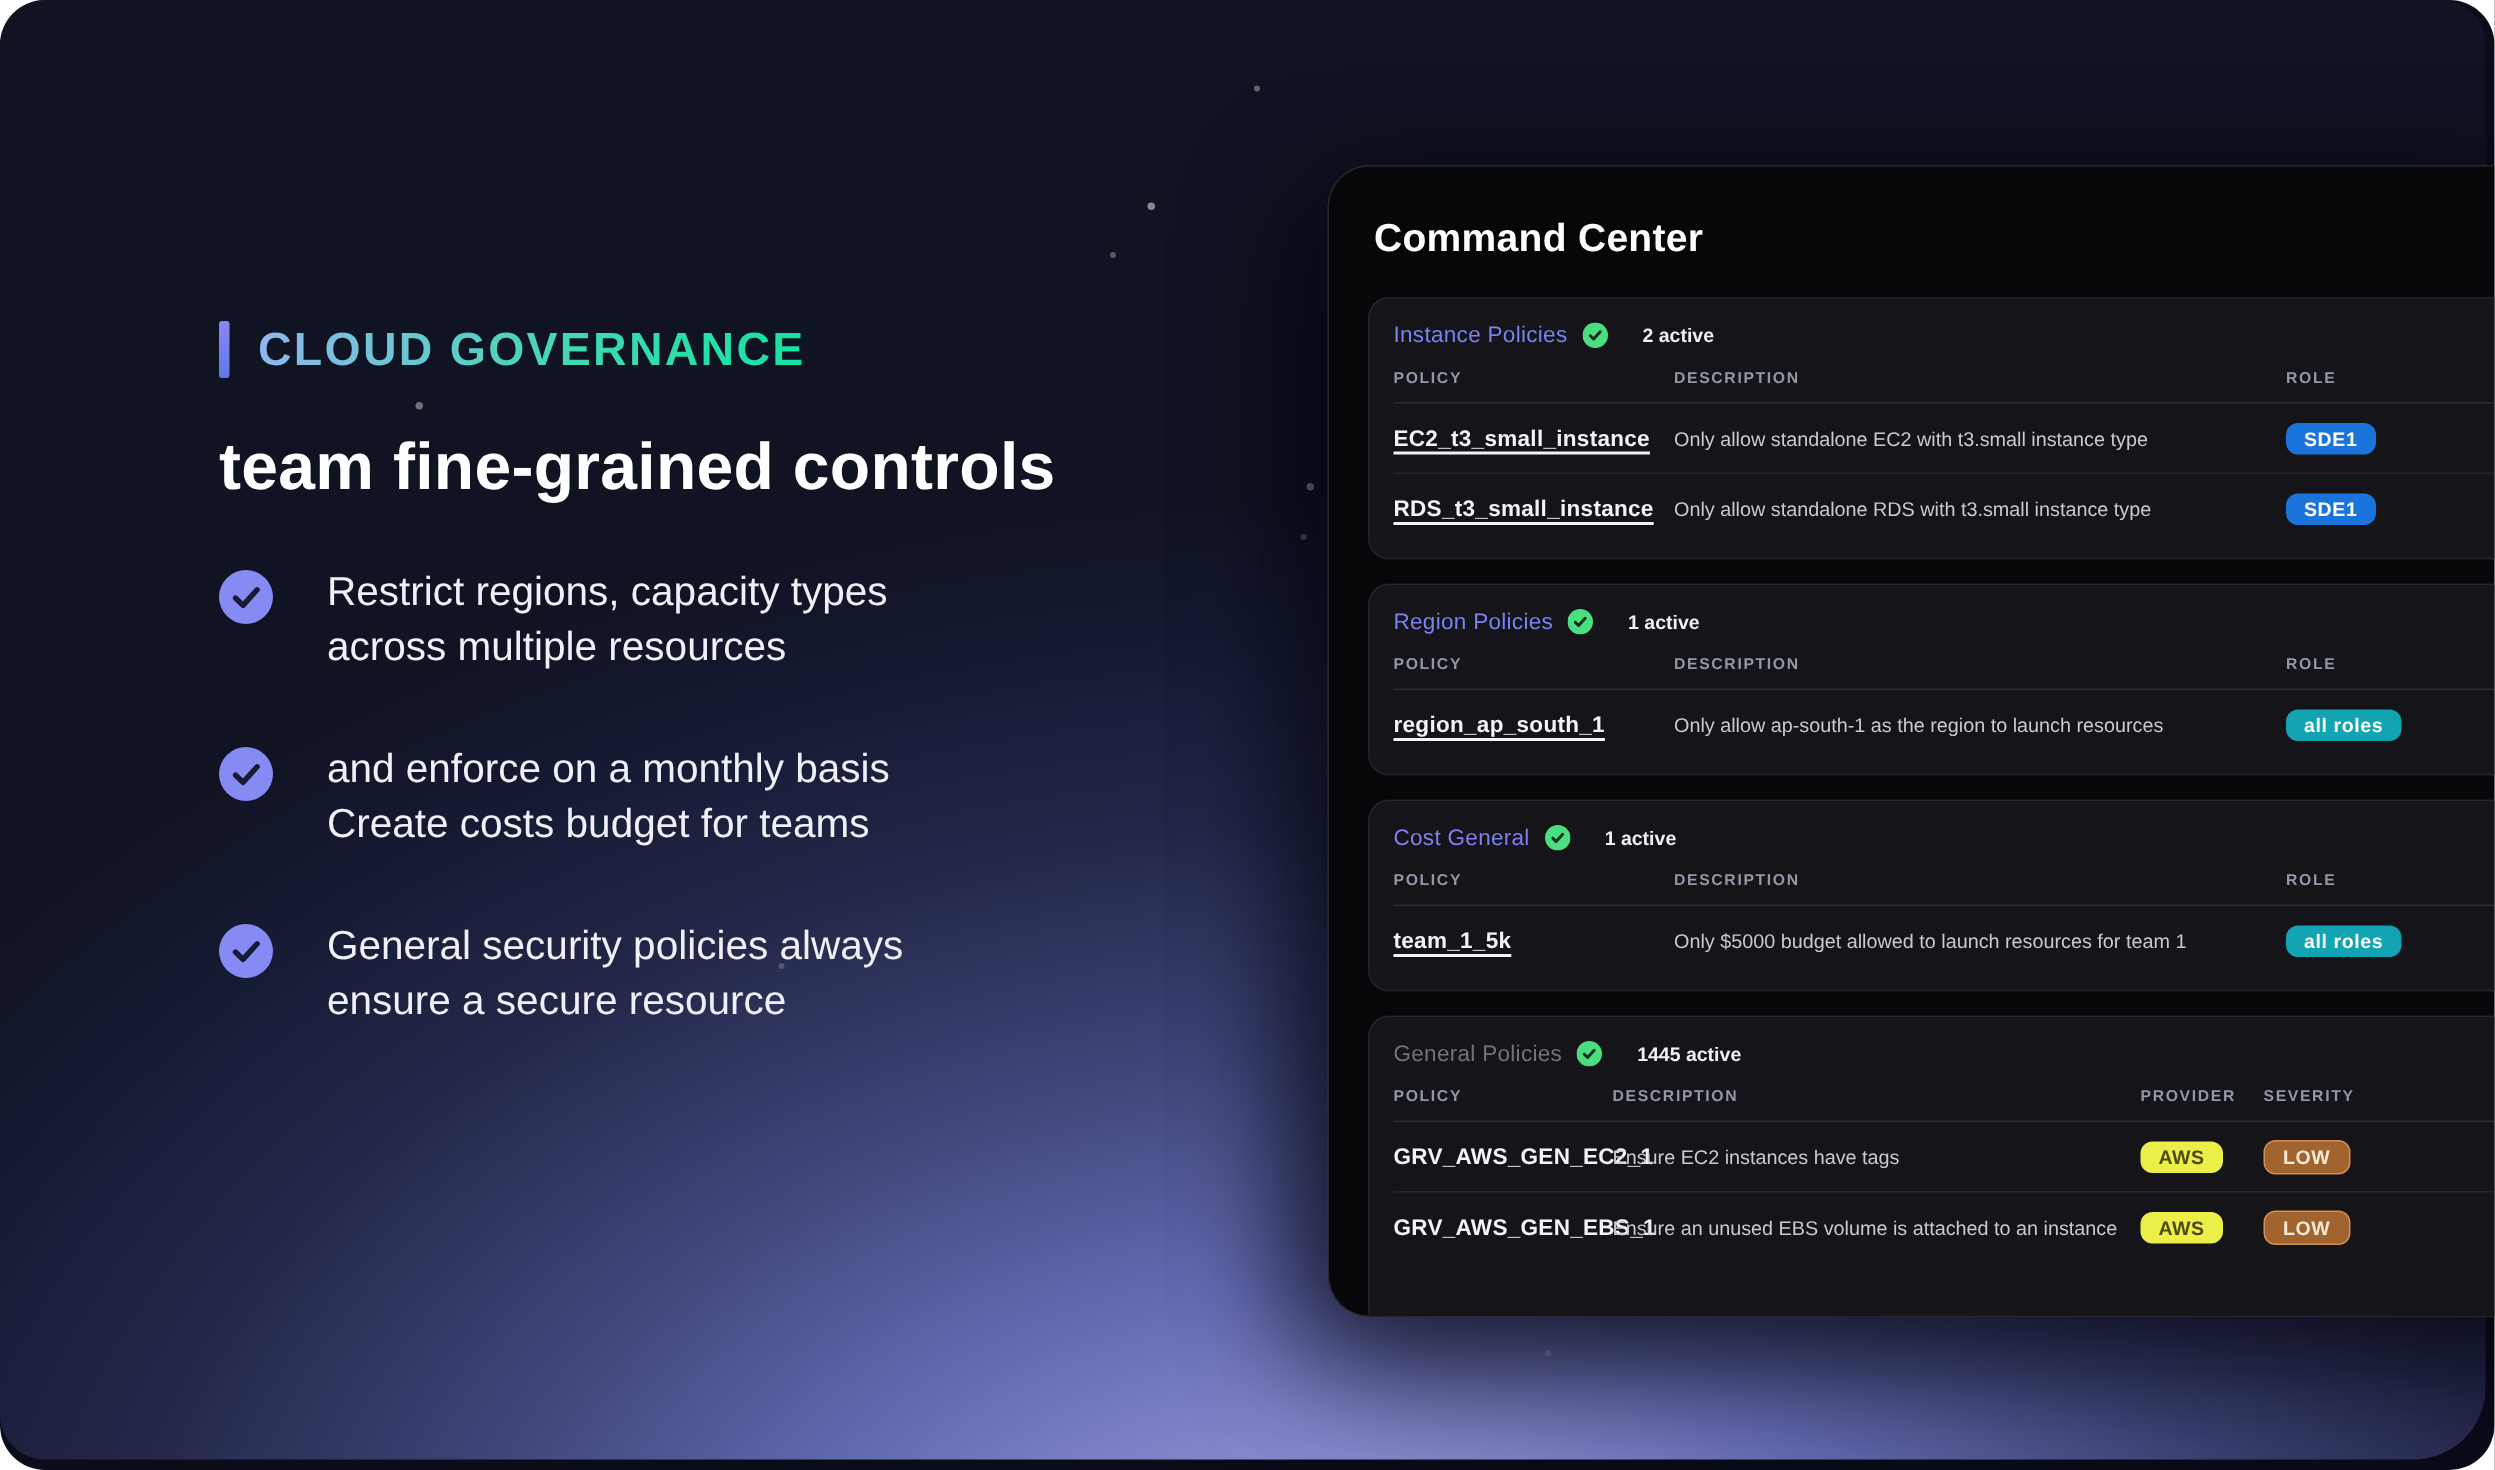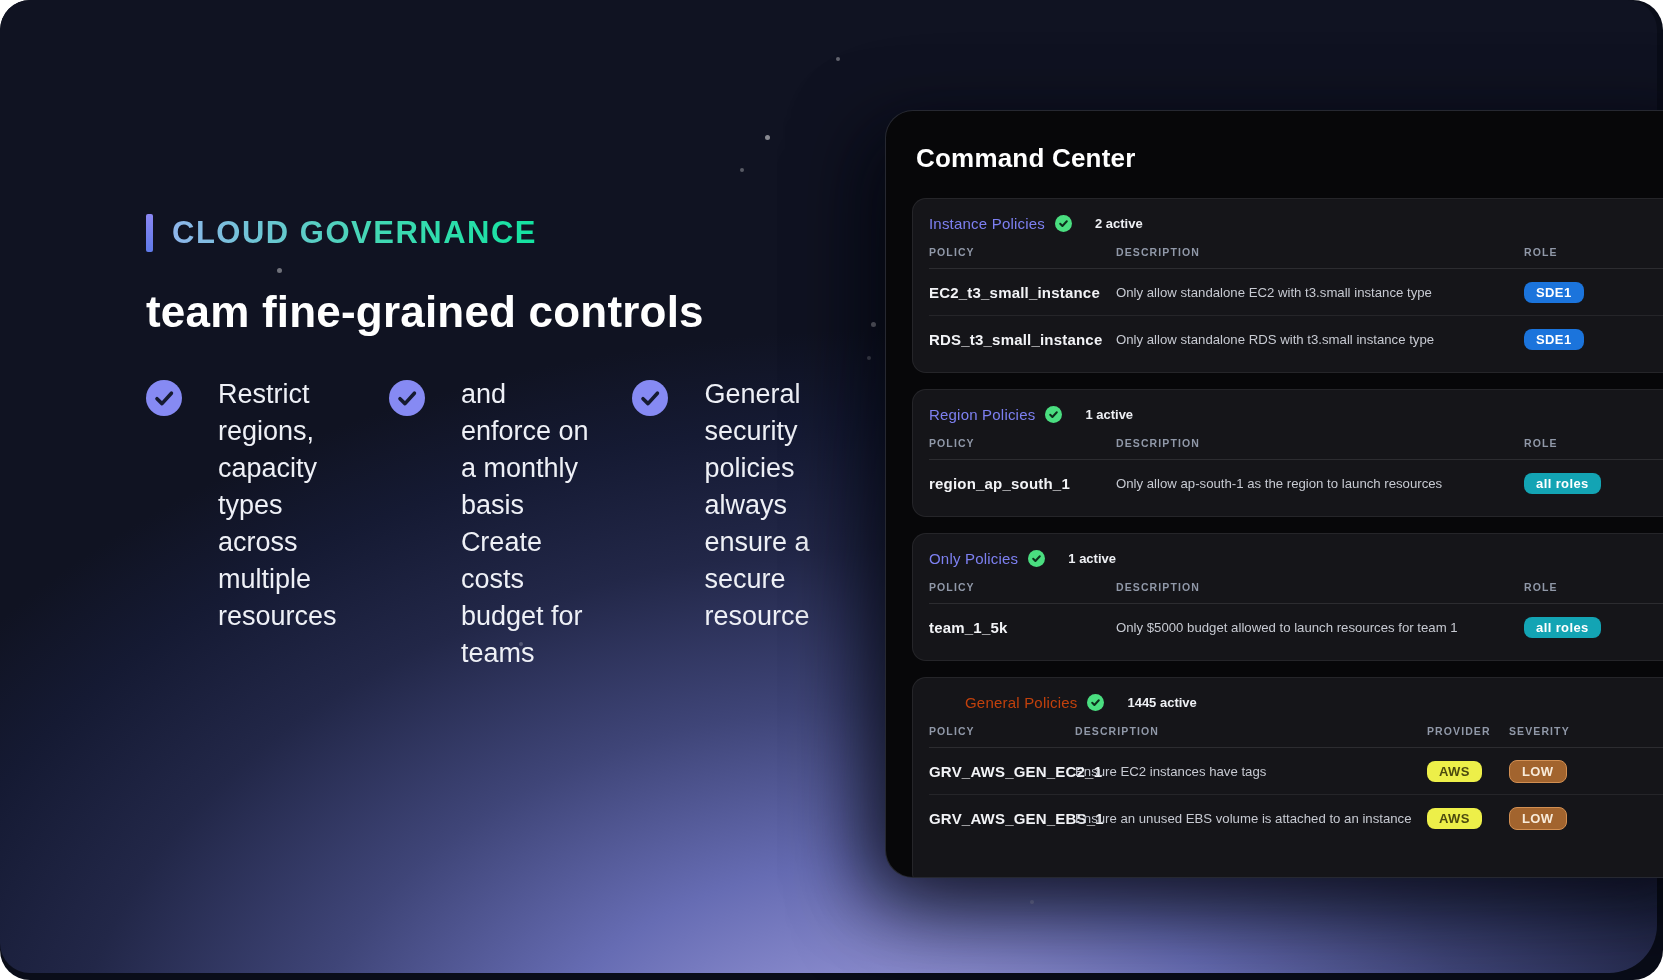--- a/index.html
+++ b/index.html
@@ -9,21 +9,21 @@
   .star{position:absolute;border-radius:50%;background:#ffffff;}
 
   
   .left{position:absolute;left:146px;top:214px;width:690px;}
   .eyebrow{display:flex;align-items:center;gap:19px;}
   .accent-bar{width:7px;height:38px;border-radius:2px;background:linear-gradient(180deg,#8b87f4,#5f7ae9);}
   .eyebrow-text{font-size:31px;font-weight:800;letter-spacing:1.5px;
     background-image:linear-gradient(90deg,#8fb6ec 0%,#43d8b4 55%,#13e3a0 100%);
     -webkit-background-clip:text;background-clip:text;color:transparent;}
   .headline{margin:32px 0 0 0;font-size:44px;line-height:56px;font-weight:700;color:#ffffff;letter-spacing:0.2px;}
-  .bullets{margin-top:36px;display:flex;gap:44px;}
+  .bullets{margin-top:36px;display:flex;flex-direction:column;gap:44px;}
   .bullet{display:flex;align-items:flex-start;gap:36px;}
   .bullet-icon{flex:0 0 36px;width:36px;height:36px;margin-top:4px;}
   .bullet-text{font-size:27px;line-height:37px;color:#eef0f6;font-weight:400;}
 
   
   .panel{position:absolute;left:885px;top:110px;width:840px;height:768px;box-sizing:border-box;
     background:#070709;border:1px solid rgba(148,158,190,0.22);border-radius:28px;
     padding:24px 26px;overflow:hidden;
     box-shadow:-24px 18px 70px rgba(4,6,14,0.55), 0 30px 90px rgba(4,6,14,0.6);}
   .panel-title{color:#ffffff;font-size:26px;font-weight:700;letter-spacing:0.2px;margin:8px 0 24px 4px;}
@@ -36,21 +36,21 @@
   .active-badge{display:flex;align-items:center;gap:23px;}
   .active-label{font-size:13px;font-weight:600;color:#eef0f4;}
   .grid{display:grid;align-items:center;}
   .grid-role{grid-template-columns:187px 408px 1fr;}
   .grid-general{grid-template-columns:146px 352px 82px 1fr;}
   .thead{padding:6px 0 10px 0;border-bottom:1px solid rgba(255,255,255,0.10);}
   .th{font-size:10.5px;font-weight:700;letter-spacing:1.1px;color:#9098a8;white-space:nowrap;}
   .trow{height:46px;border-top:1px solid rgba(255,255,255,0.07);}
   .trow:first-of-type{border-top:none;}
   .policy-name{font-size:15px;font-weight:700;color:#f2f3f6;letter-spacing:0.2px;white-space:nowrap;}
-  .policy-name.underlined{text-underline-offset:4px;text-decoration-thickness:1.5px;cursor:pointer;}
+  .policy-name.underlined{text-decoration:underline;text-underline-offset:4px;text-decoration-thickness:1.5px;cursor:pointer;}
   .desc{font-size:13.2px;color:#c7cad2;white-space:nowrap;}
   .badge{display:inline-block;font-size:13px;font-weight:700;letter-spacing:0.4px;
     padding:3px 12px;border-radius:8px;white-space:nowrap;}
 </style>
 </head>
 <body>
 
 <div class="frame">
   <div class="bg-gradient"></div>
 
@@ -160,21 +160,21 @@
             <div class="trow grid grid-role">
               <span class="policy-name underlined">region_ap_south_1</span>
               <span class="desc">Only allow ap-south-1 as the region to launch resources</span>
               <span><span class="badge" style="background: rgb(19, 164, 180); color: rgb(255, 255, 255);">all roles</span></span>
             </div>
           </div>
   </div>
 
   <div class="card">
     <div class="card-head">
-      <span class="section-title" style="color: rgb(125, 128, 241);">Only Policies</span>
+      <span class="section-title" style="color: rgb(125, 128, 241);">Cost General</span>
       <span class="active-badge">
         <svg width="17" height="17" viewBox="0 0 17 17">
           <circle cx="8.5" cy="8.5" r="8.5" fill="#4ade80"></circle>
           <path d="M5.2 8.8 L7.4 11 L11.8 6.2" fill="none" stroke="#0d2f1c" stroke-width="2" stroke-linecap="round" stroke-linejoin="round"></path>
         </svg>
         <span class="active-label">1 active</span>
       </span>
     </div>
     <div class="thead grid grid-role">
             <span class="th">POLICY</span>
@@ -185,21 +185,21 @@
             <div class="trow grid grid-role">
               <span class="policy-name underlined">team_1_5k</span>
               <span class="desc">Only $5000 budget allowed to launch resources for team 1</span>
               <span><span class="badge" style="background: rgb(19, 164, 180); color: rgb(255, 255, 255);">all roles</span></span>
             </div>
           </div>
   </div>
 
   <div class="card clipped">
     <div class="card-head">
-      <span class="section-title" style="color: #c2410c; margin-left: 36px;">General Policies</span>
+      <span class="section-title" style="color: #737373;">General Policies</span>
       <span class="active-badge">
         <svg width="17" height="17" viewBox="0 0 17 17">
           <circle cx="8.5" cy="8.5" r="8.5" fill="#4ade80"></circle>
           <path d="M5.2 8.8 L7.4 11 L11.8 6.2" fill="none" stroke="#0d2f1c" stroke-width="2" stroke-linecap="round" stroke-linejoin="round"></path>
         </svg>
         <span class="active-label">1445 active</span>
       </span>
     </div>
     <div class="thead grid grid-general">
             <span class="th">POLICY</span>

